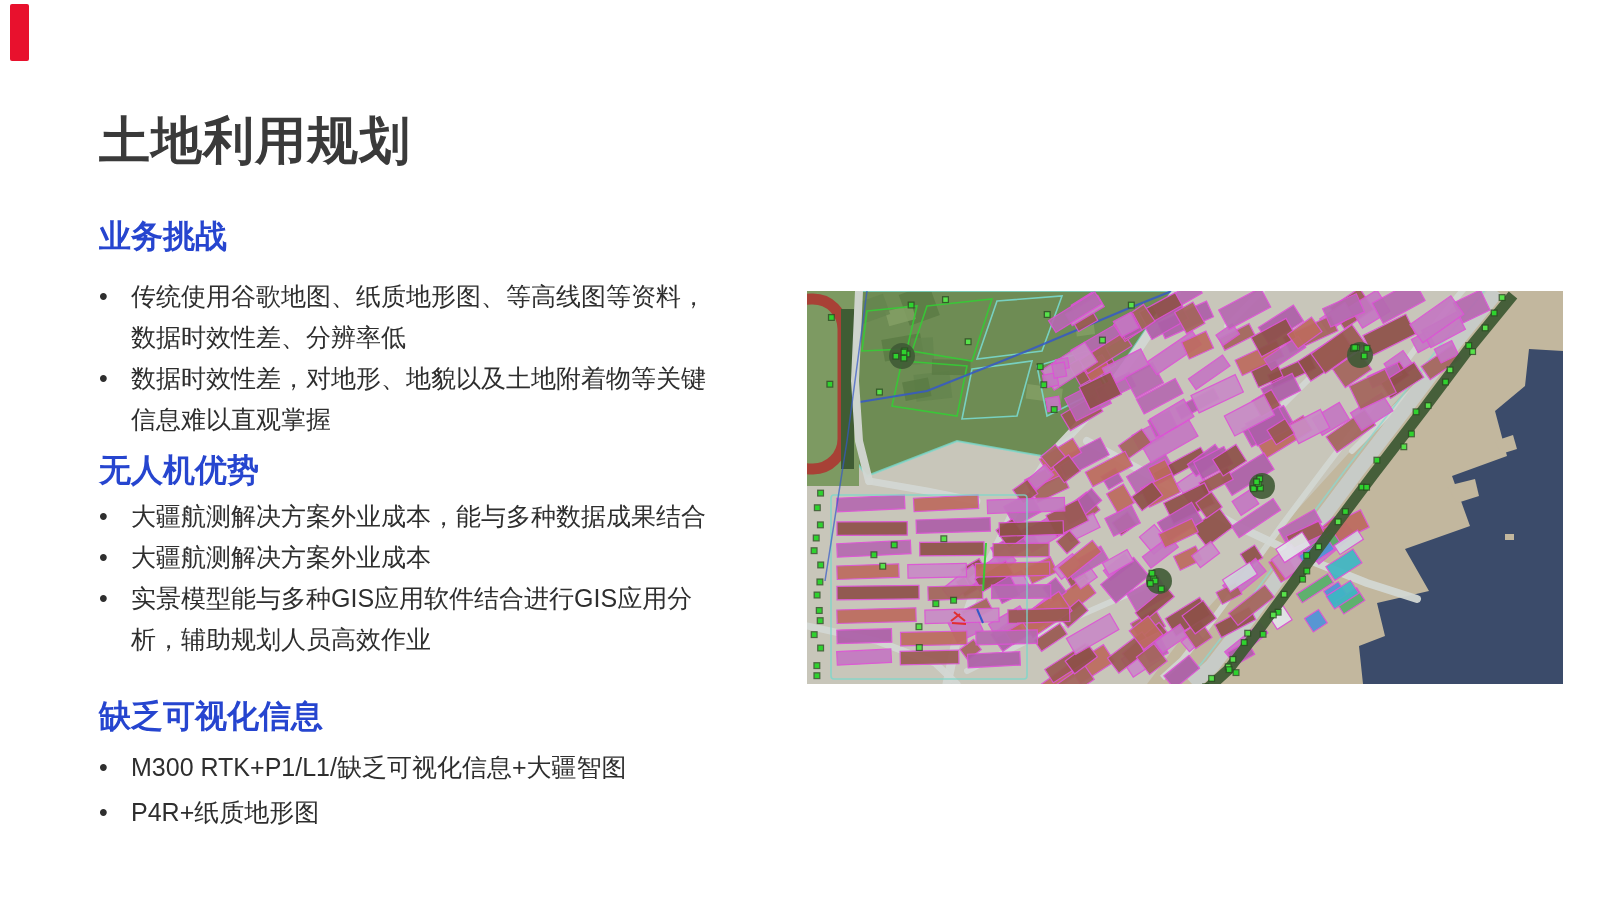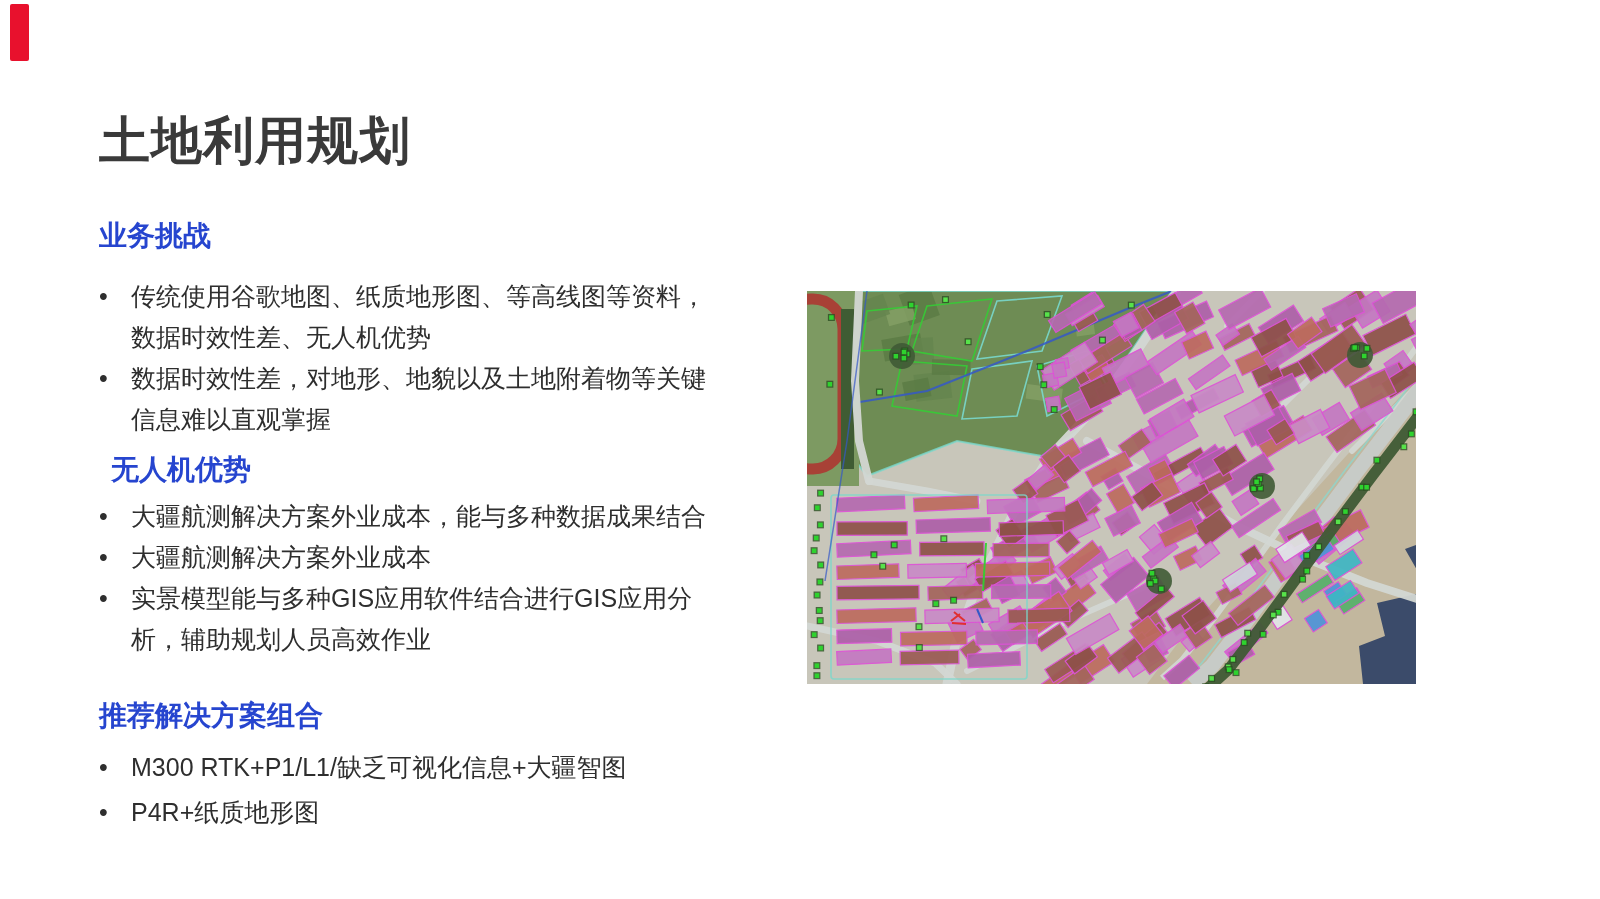--- a/index.html
+++ b/index.html
@@ -1,21 +1,21 @@
 <!DOCTYPE html>
 <html><head>
 <meta charset="utf-8">
 <style>
   html,body{margin:0;padding:0;background:#fff;}
-  .slide{position:relative;width:1416px;height:899px;background:#ffffff;overflow:hidden;
+  .slide{position:relative;width:1600px;height:899px;background:#ffffff;overflow:hidden;
          font-family:"Liberation Sans","DejaVu Sans",sans-serif;}
   .accent-bar{position:absolute;left:10px;top:4px;width:19px;height:57px;border-radius:2px;}
   .page-title{position:absolute;left:99px;top:112px;margin:0;font-size:51px;line-height:58px;
               font-weight:bold;color:#3a3a3a;letter-spacing:1px;}
-  .sec-heading{position:absolute;left:99px;margin:0;font-size:28px;line-height:34px;
+  .sec-heading{position:absolute;left:99px;margin:0;font-size:32px;line-height:34px;
                font-weight:bold;}
   #h1{top:219px}#h2{top:453px}#h3{top:699px}
   .blist{position:absolute;left:99px;width:614px;margin:0;padding:0;list-style:none;}
   #l1{top:276px}#l2{top:496px}#l3{top:745px}
   .blist li{display:flex;font-size:25px;line-height:41px;color:#2e2e2e;}
   #l3 li{line-height:45px;}
   .bmark{flex:0 0 32px;color:#2e2e2e;}
   .btext{flex:1 1 auto;max-width:580px;}
   .map-wrap{position:absolute;left:807px;top:291px;width:756px;height:393px;overflow:hidden;}
   .map-wrap svg{display:block;width:756px;height:393px;}
@@ -26,45 +26,45 @@
 <div class="slide">
 
   <div class="accent-bar" style="background: rgb(232, 17, 45);"></div>
 
   <h1 class="page-title">土地利用规划</h1>
 
   <h2 class="sec-heading" id="h1" style="color: rgb(38, 69, 207);">业务挑战</h2>
   <ul class="blist" id="l1">
     <li>
       <span class="bmark">•</span>
-      <span class="btext">传统使用谷歌地图、纸质地形图、等高线图等资料，数据时效性差、无人机优势</span>
+      <span class="btext">传统使用谷歌地图、纸质地形图、等高线图等资料，数据时效性差、分辨率低</span>
     </li>
     <li>
       <span class="bmark">•</span>
       <span class="btext">数据时效性差，对地形、地貌以及土地附着物等关键信息难以直观掌握</span>
     </li>
   </ul>
 
-  <h2 class="sec-heading" id="h2" style="color: rgb(38, 69, 207); margin-left: 12px;">无人机优势</h2>
+  <h2 class="sec-heading" id="h2" style="color: rgb(38, 69, 207);">无人机优势</h2>
   <ul class="blist" id="l2">
     <li>
       <span class="bmark">•</span>
       <span class="btext">大疆航测解决方案外业成本，能与多种数据成果结合</span>
     </li>
     <li>
       <span class="bmark">•</span>
       <span class="btext">大疆航测解决方案外业成本</span>
     </li>
     <li>
       <span class="bmark">•</span>
       <span class="btext">实景模型能与多种GIS应用软件结合进行GIS应用分析，辅助规划人员高效作业</span>
     </li>
   </ul>
 
-  <h2 class="sec-heading" id="h3" style="color: rgb(38, 69, 207);">推荐解决方案组合</h2>
+  <h2 class="sec-heading" id="h3" style="color: rgb(38, 69, 207);">缺乏可视化信息</h2>
   <ul class="blist" id="l3">
     <li>
       <span class="bmark">•</span>
       <span class="btext">M300 RTK+P1/L1/缺乏可视化信息+大疆智图</span>
     </li>
     <li>
       <span class="bmark">•</span>
       <span class="btext">P4R+纸质地形图</span>
     </li>
   </ul>

